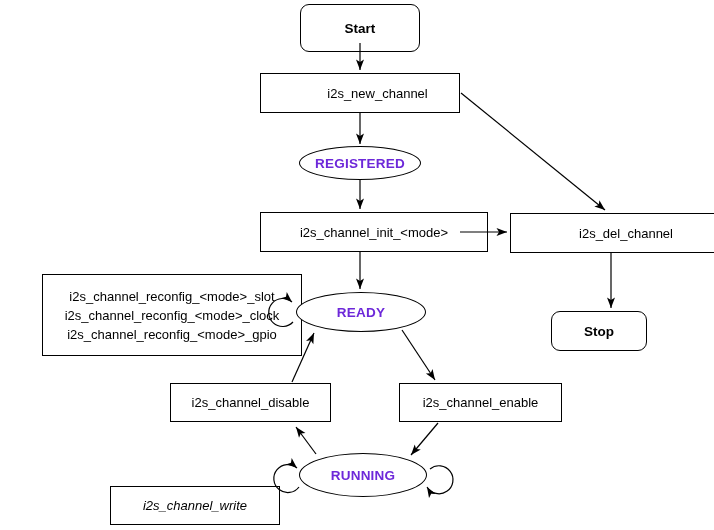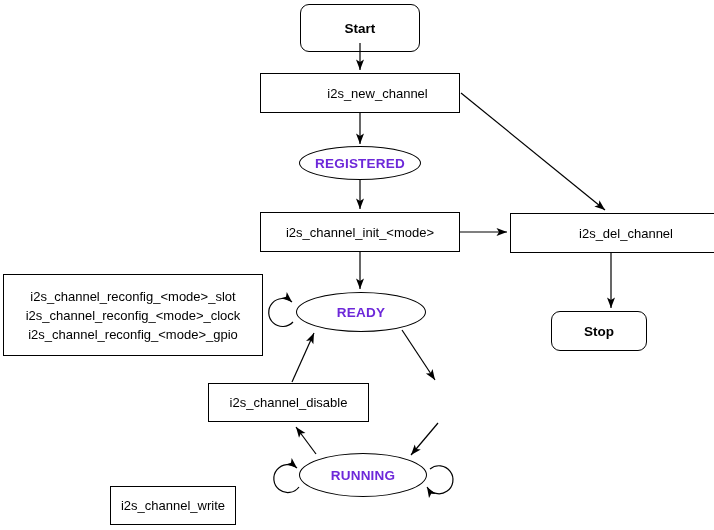--- a/index.html
+++ b/index.html
@@ -11,54 +11,55 @@
     position:absolute; box-sizing:border-box;
     display:flex; align-items:center; justify-content:center;
     background:#ffffff; border:1px solid #000000;
     font-size:13px; color:#000000; white-space:nowrap; text-align:center;
   }
   .terminal { border-radius:9px; font-weight:bold; font-size:13.5px; }
   .state {
     border-radius:50%; font-weight:bold; font-size:13.5px;
     color:#6d28d9; letter-spacing:0.2px;
   }
-  .multi { flex-direction:column; line-height:19px; }
+  .multi { flex-direction:column; line-height:19px;margin-left:39px; }
   svg.wires { position:absolute; left:0; top:0; pointer-events:none; }
 </style>
 </head>
 <body>
 
 <div class="stage">
 
   <div class="node terminal" style="left:300px;top:4px;width:120px;height:48px;">Start</div>
 
   <div class="node" style="left:260px;top:73px;width:200px;height:40px;padding-left:35px;">i2s_new_channel</div>
 
   <div class="node state" style="left:299px;top:146px;width:122px;height:34px;">REGISTERED</div>
 
-  <div class="node" style="left:260px;top:212px;width:200px;height:40px;">i2s_channel_init_&lt;mode&gt;</div>
+  <div class="node" style="left:260px;top:212px;width:228px;height:40px;">i2s_channel_init_&lt;mode&gt;</div>
 
   <div class="node" style="left:510px;top:213px;width:232px;height:40px;">i2s_del_channel</div>
 
   <div class="node terminal" style="left:551px;top:311px;width:96px;height:40px;">Stop</div>
 
   <div class="node multi" style="left:3px;top:274px;width:260px;height:82px;">
     <span>i2s_channel_reconfig_&lt;mode&gt;_slot</span>
     <span>i2s_channel_reconfig_&lt;mode&gt;_clock</span>
     <span>i2s_channel_reconfig_&lt;mode&gt;_gpio</span>
   </div>
 
   <div class="node state" style="left:296px;top:292px;width:130px;height:40px;">READY</div>
 
-  <div class="node" style="left:170px;top:383px;width:161px;height:39px;margin-left:38px;">i2s_channel_disable</div>
+  <div class="node" style="left:170px;top:383px;width:161px;height:39px;">i2s_channel_disable</div>
 
+  <div class="node" style="left:399px;top:383px;width:163px;height:39px;">i2s_channel_enable</div>
 
   <div class="node state" style="left:299px;top:453px;width:128px;height:44px;">RUNNING</div>
 
-  <div class="node" style="left:110px;top:486px;width:126px;height:39px;">i2s_channel_write</div>
+  <div class="node" style="left:110px;top:486px;width:170px;height:39px;font-style:italic;">i2s_channel_write</div>
 
 
   <svg class="wires" width="714" height="530" viewBox="0 0 714 530">
     <defs>
       <marker id="arrow" markerUnits="userSpaceOnUse" markerWidth="12" markerHeight="9" refX="11" refY="4.5" orient="auto">
         <path d="M0.5,0.5 L11,4.5 L0.5,8.5 L3,4.5 Z" fill="#000000"></path>
       </marker>
     </defs>
     <g stroke="#000000" stroke-width="1.2" fill="none">
       <path d="M360 43 L360 70" marker-end="url(#arrow)"></path>

